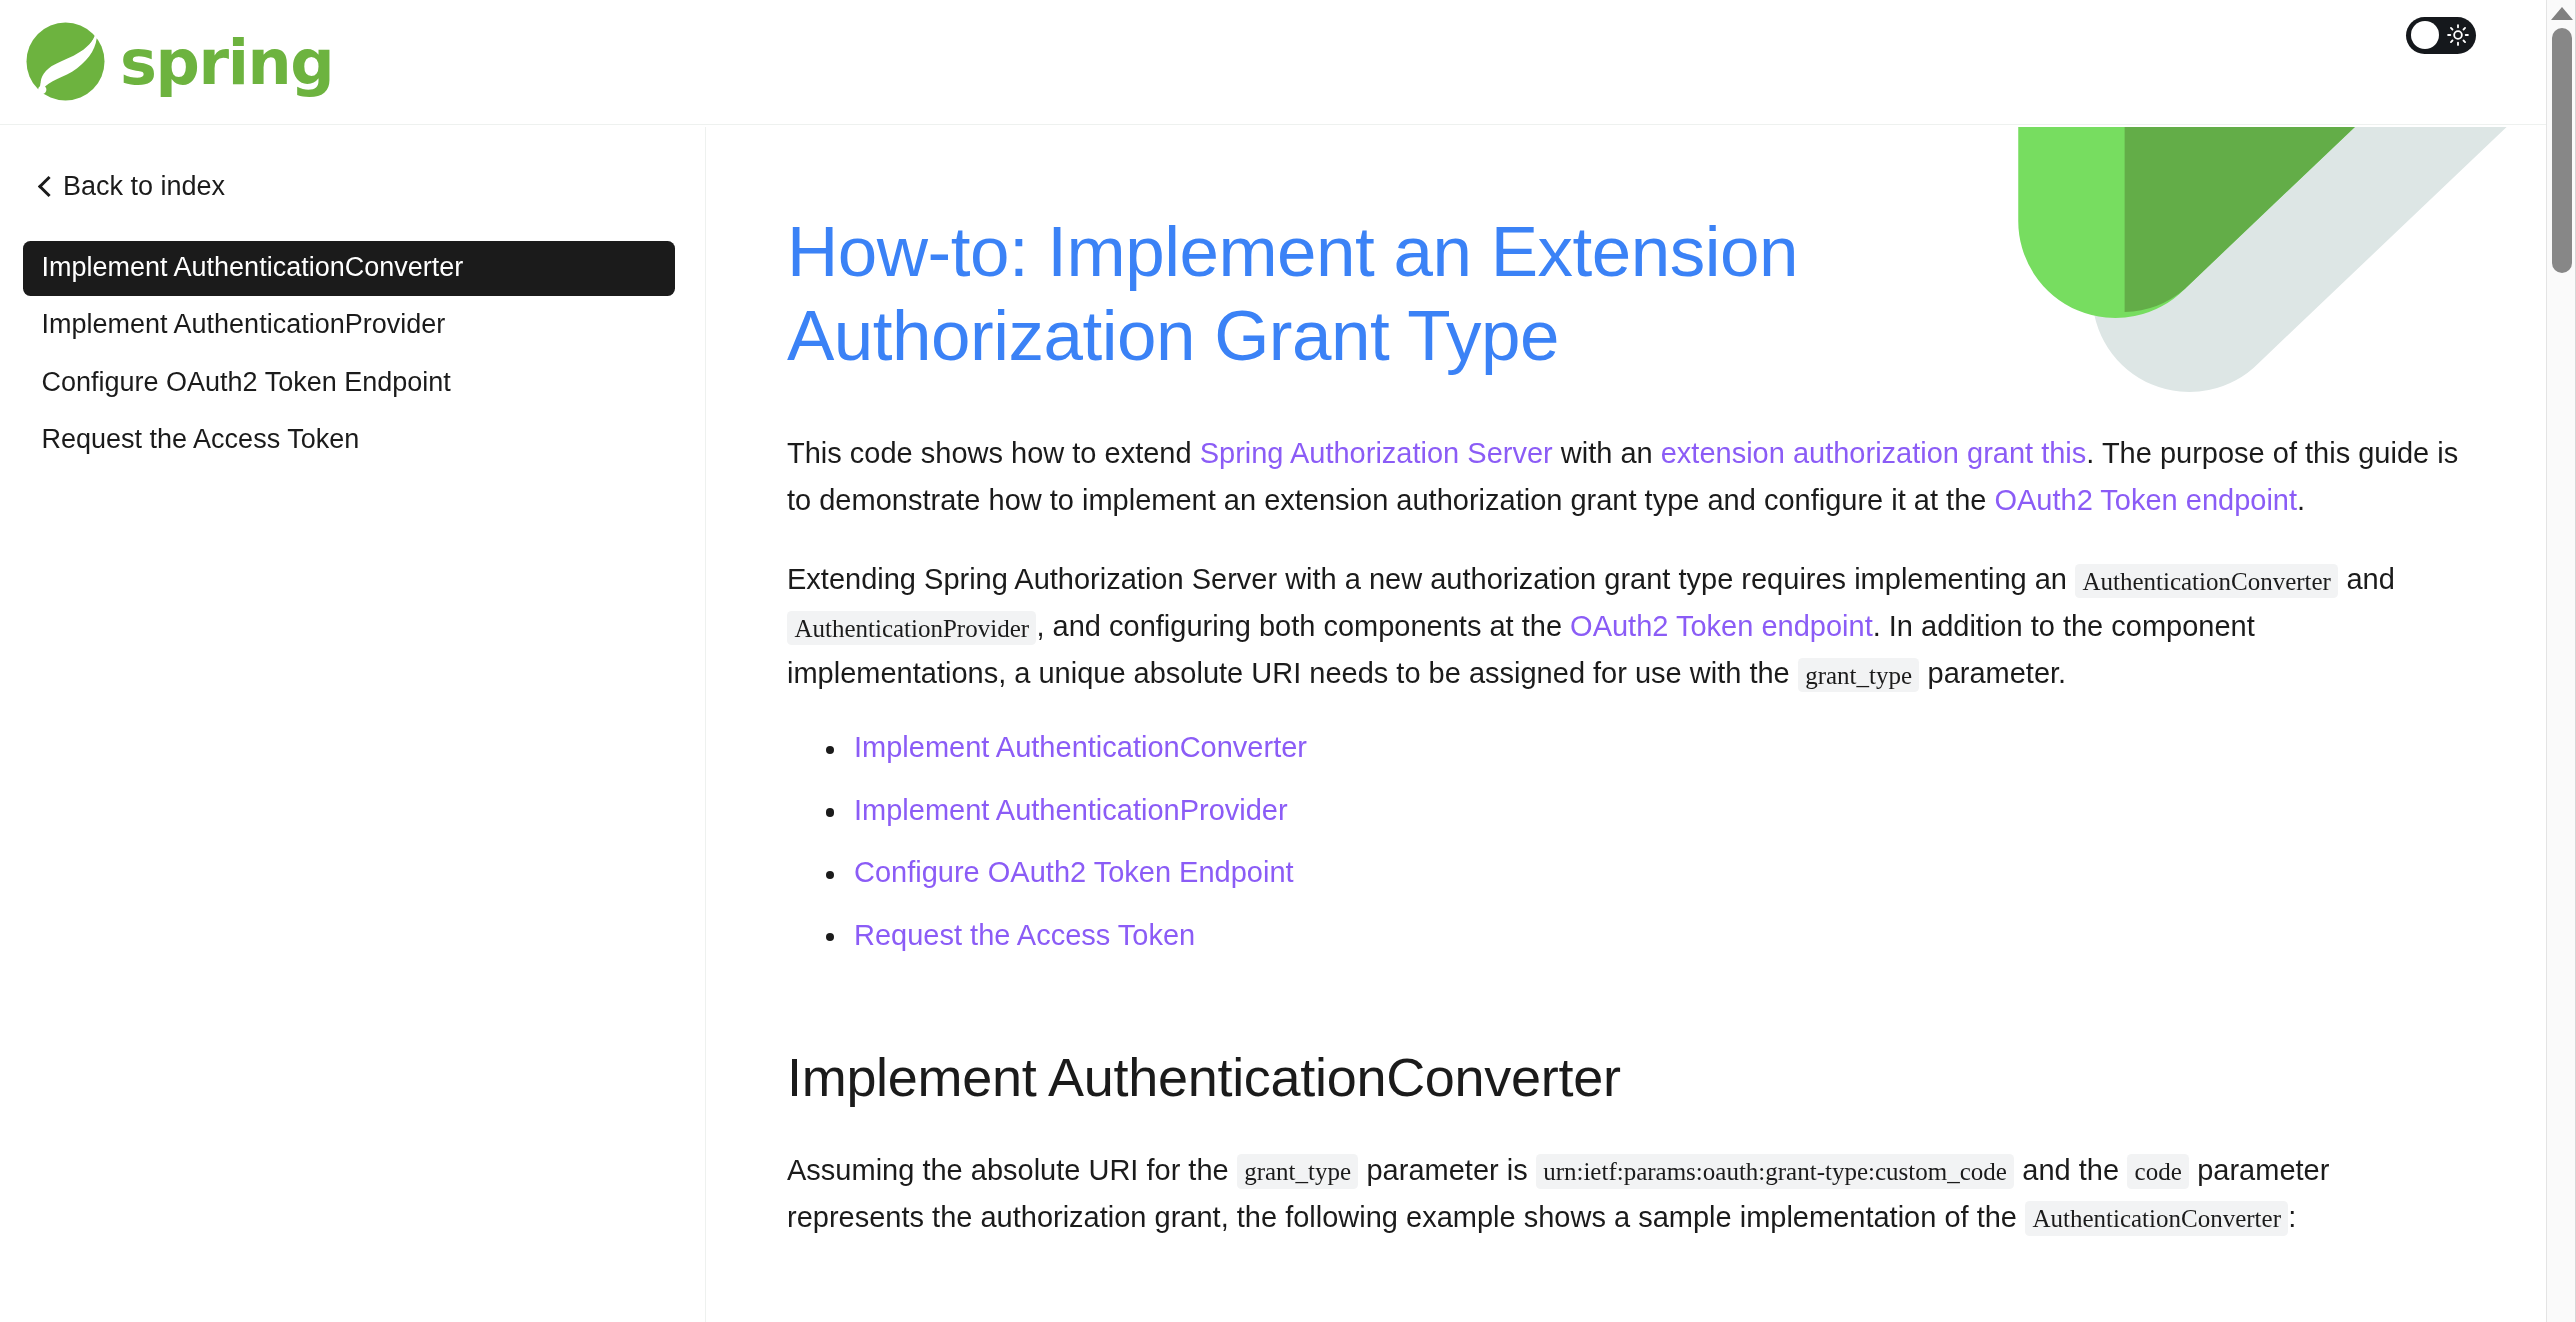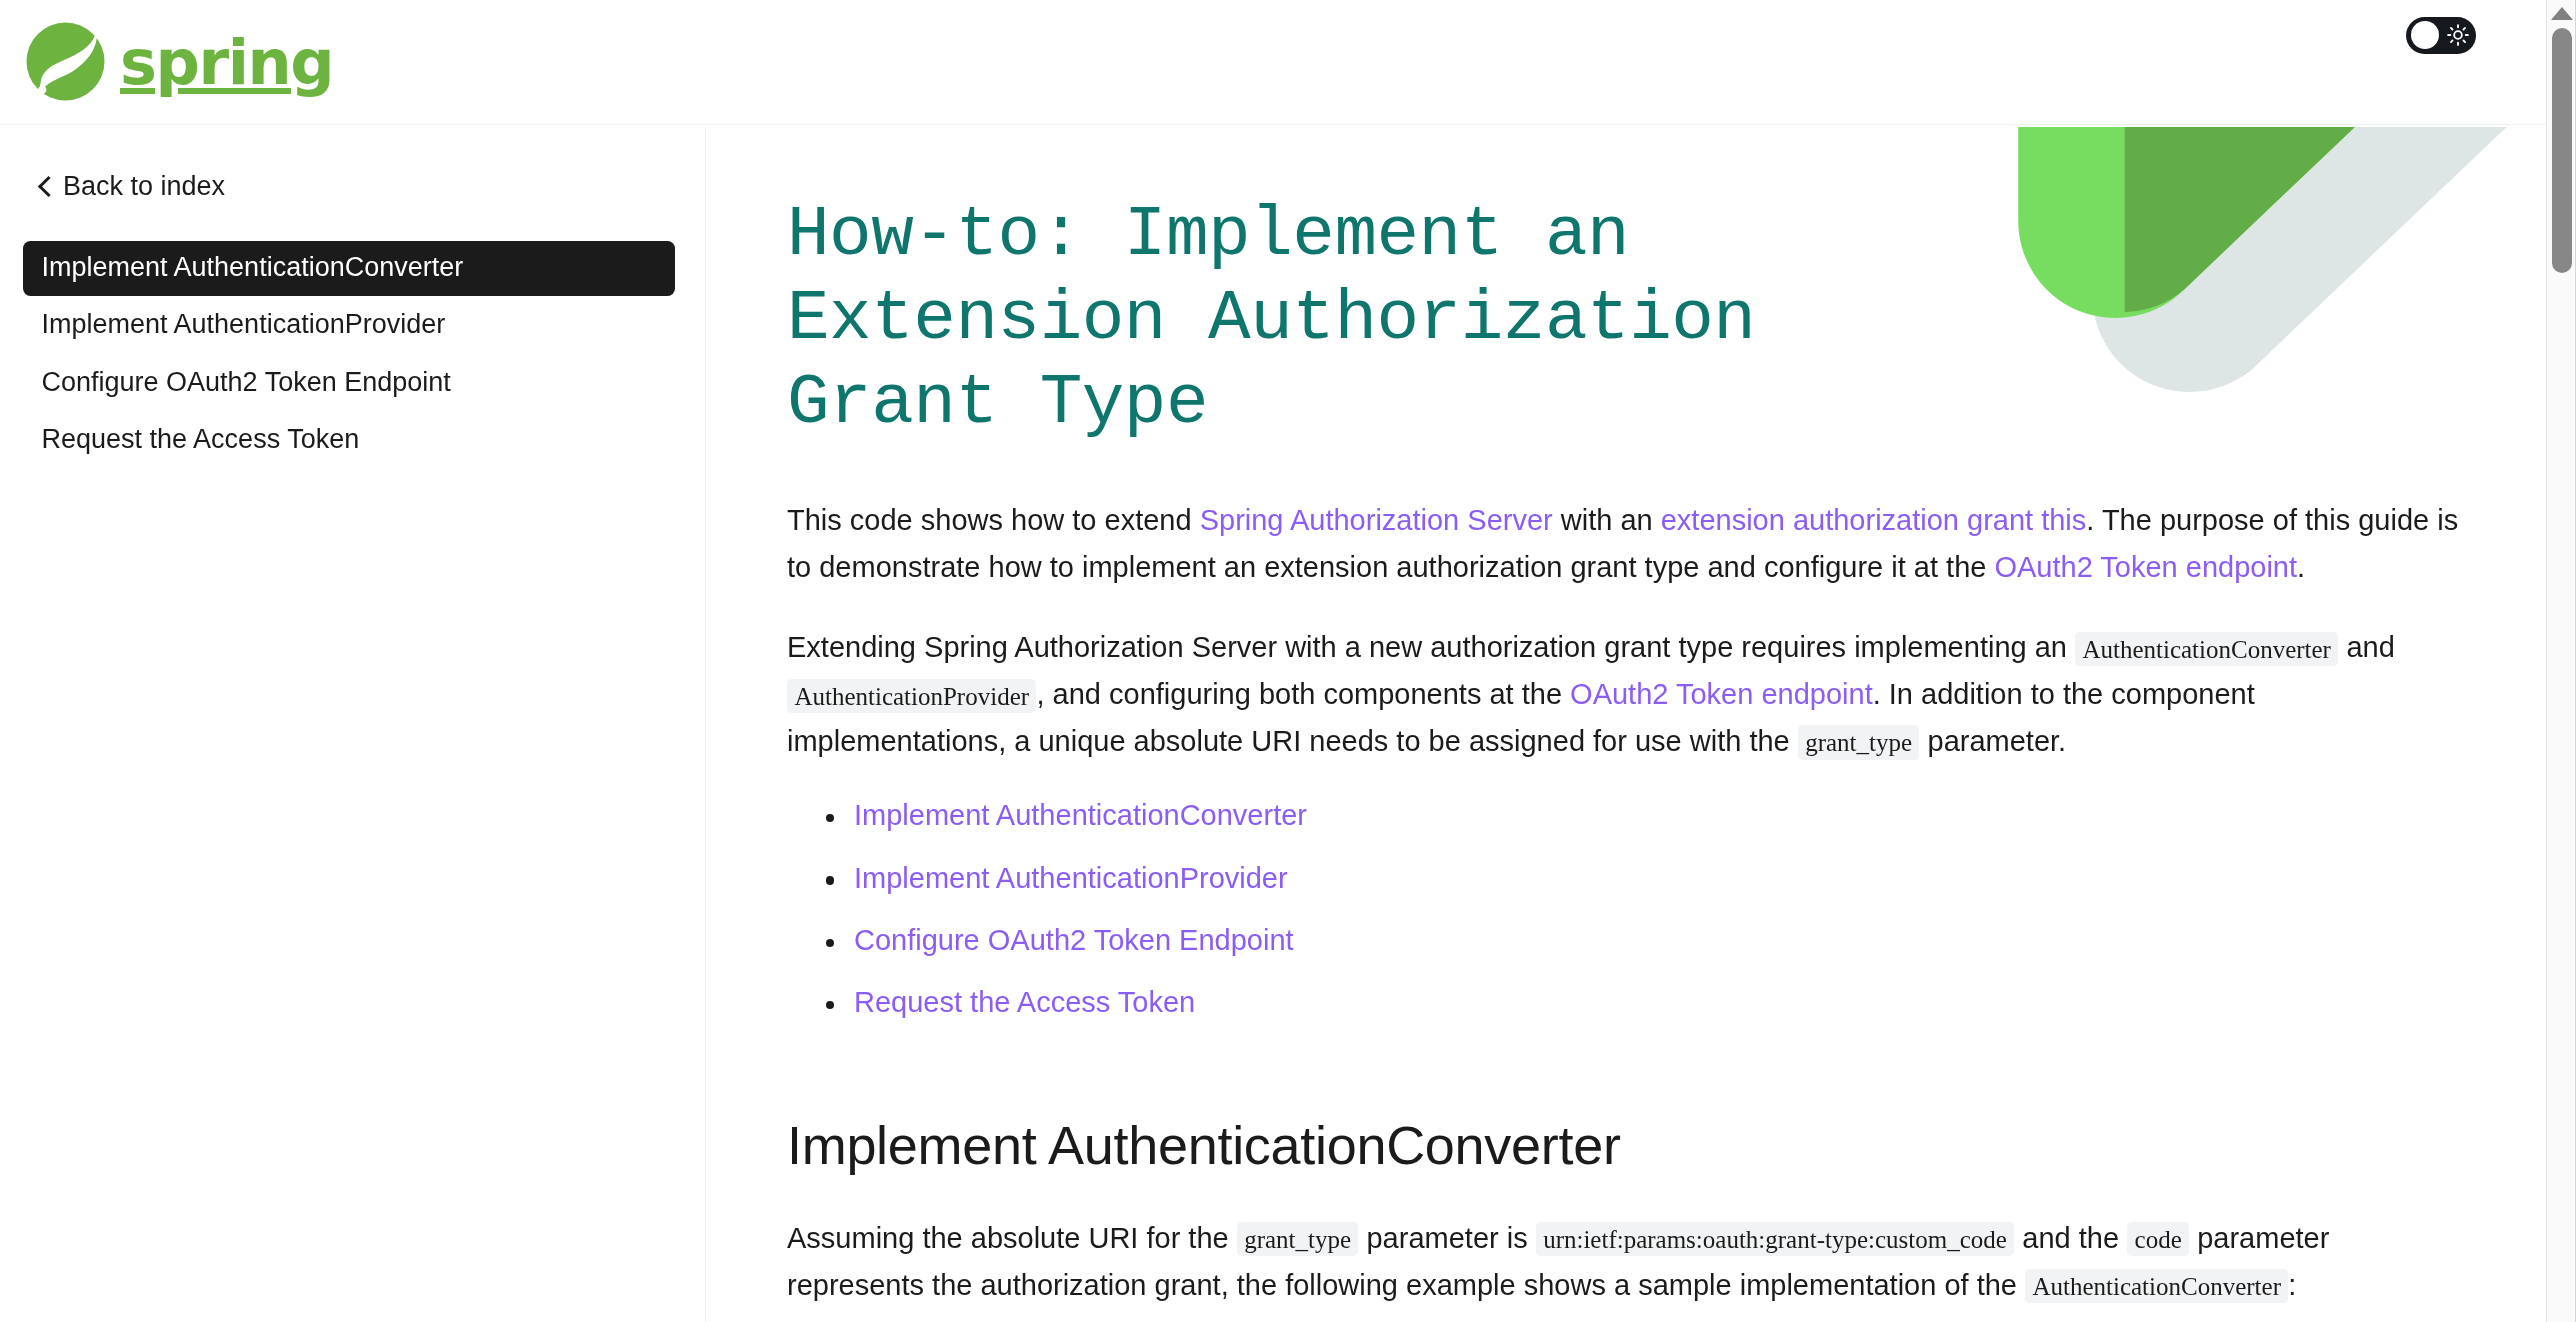--- a/index.html
+++ b/index.html
@@ -41,21 +41,20 @@
   }
   .logo-mark { width: 83px; height: 83px; display: block; }
   .logo-word {
     font-family: "DejaVu Sans", sans-serif;
     font-size: 62px;
     font-weight: 700;
     letter-spacing: -1.4px;
     color: #6db33f;
     line-height: 1;
     margin-top: 3.7px;
-    text-decoration: underline;
   }
 
   .theme-toggle {
     position: absolute;
     right: 70px; top: 16.7px;
     width: 70px; height: 37px;
     border-radius: 18.5px;
     background: #15181c;
     cursor: pointer;
     display: flex;
@@ -143,25 +142,24 @@
     width: 1839px;
     height: 1195px;
     padding: 67px 83px 0 80px;
     z-index: 10;
     overflow: hidden;
   }
   h1.doc-title {
     font-size: 71px;
     line-height: 1.18;
     font-weight: 400;
-    color: #0f766e;
-    margin: 0 0 52px 0;
+    color: #3b82f6;
+    margin: 16px 0 52px 0;
     letter-spacing: -0.5px;
     max-width: 1111px;
-    font-family: Liberation Mono, monospace;
   }
   h2.doc-h2 {
     font-size: 54px;
     font-weight: 400;
     color: #1b1b1b;
     margin: 93px 0 39px 0;
     letter-spacing: -0.3px;
   }
   p.body {
     font-size: 29px;

